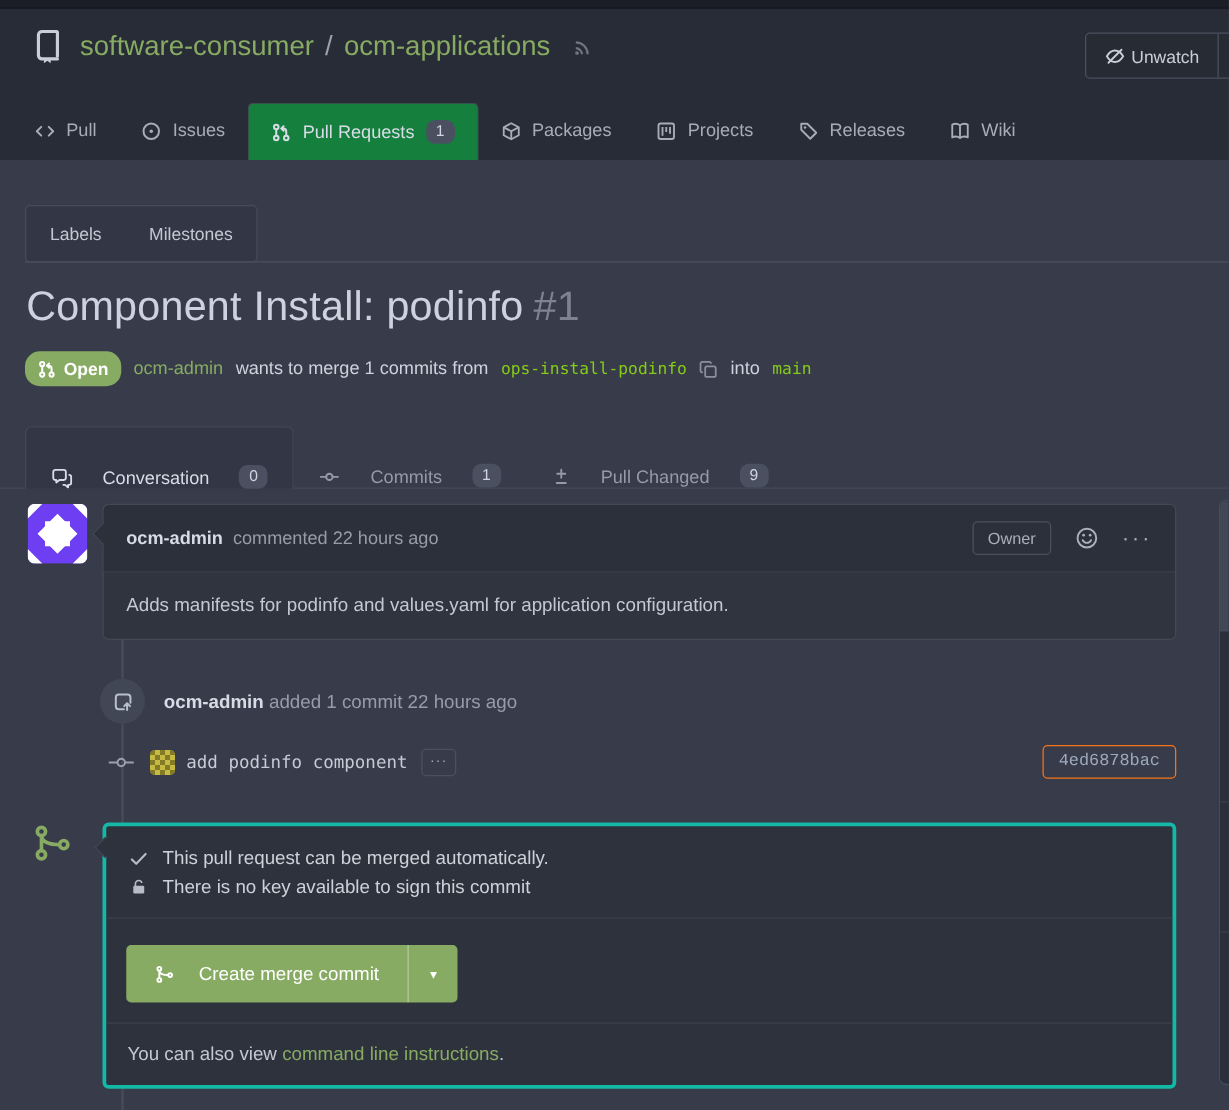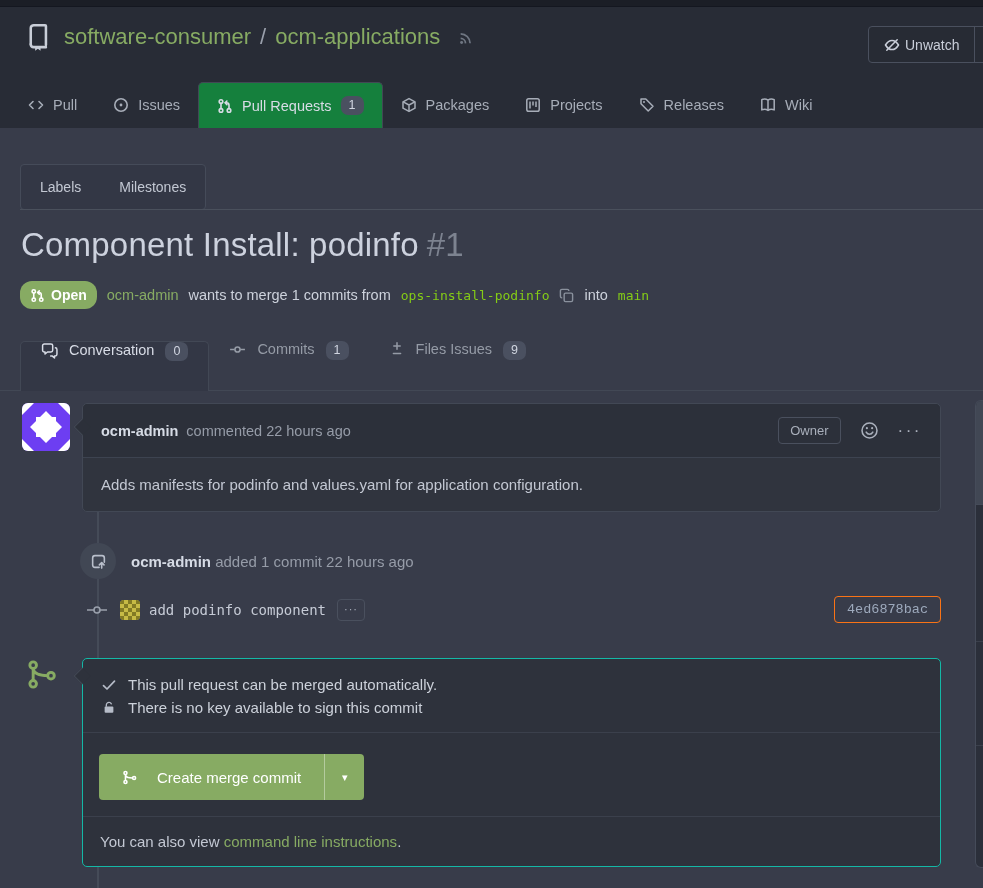--- a/index.html
+++ b/index.html
@@ -51,21 +51,21 @@
     gap:10px; font-size:14.5px; color:#cdd2dc; }
   .open-badge { display:flex; align-items:center; gap:6px; background:#87ab63; color:#ffffff;
     font-weight:600; border-radius:12px; height:28px; padding:0 10px; font-size:14px; }
   .link-user { color:#87ab63; cursor:pointer; }
   .mono-branch { font-family:"DejaVu Sans Mono", monospace; font-size:13px; color:#84cc16; cursor:pointer; }
   .copy-btn { color:#8a919d; cursor:pointer; }
 
   
   .pr-tabbar { position:absolute; top:341px; left:0; right:0; height:50px;
     border-bottom:1px solid #424855; display:flex; align-items:flex-end; padding-left:20px; }
-  .ptab { display:flex; align-items:flex-start; gap:11px; height:49px; padding:0 20px;
+  .ptab { display:flex; align-items:flex-end; gap:24px; height:49px; padding:0 20px;
     color:#959ba6; font-size:14.5px; cursor:pointer; }
   .ptab.active { background:#333745; border:1px solid #424855; border-bottom:none;
     border-radius:5px 5px 0 0; color:#d8dce6; height:50px; margin-bottom:-1px; }
 
   
   .timeline { position:absolute; left:97px; top:512px; width:2px; height:376px; background:#454b58; }
 
   .avatar-lg { position:absolute; left:22px; top:403px; width:48px; height:48px;
     border-radius:6px; overflow:hidden; cursor:pointer; }
 
@@ -98,21 +98,21 @@
   .commit-msg { font-family:"DejaVu Sans Mono", monospace; font-size:14px; color:#c6cbd6;
     margin-left:2px; cursor:pointer; }
   .expand-btn { border:1px solid #4a505e; border-radius:4px; color:#aab0bc; font-size:11px;
     line-height:1; padding:4px 6px 5px; letter-spacing:1px; margin-left:4px; cursor:pointer; }
   .hash-btn { margin-left:auto; border:1px solid #f97316; border-radius:4px; padding:5px 12px;
     font-family:Liberation Mono, monospace; font-size:13.5px; color:#9da9bc; cursor:pointer; }
 
   
   .merge-icon { position:absolute; left:26px; top:659px; color:#87ab63; }
   .merge-box { position:absolute; left:82px; top:658px; width:859px;
-    border:1px solid #14b8a6; border-radius:5px; background:#2e323c; }
+    border:3px solid #14b8a6; border-radius:5px; background:#2e323c; }
   .m-pointer { position:absolute; left:-7px; top:11px; width:12px; height:12px; background:#2e323c;
     border-left:1px solid #424855; border-bottom:1px solid #424855; transform:rotate(45deg); }
   .merge-status { position:relative; padding:14px 17px 13px; border-bottom:1px solid #3b404c; }
   .status-line { display:flex; align-items:center; gap:11px; font-size:15px; color:#ccd1da; height:23px; }
   .status-icon { color:#b6bcc8; width:17px; display:flex; justify-content:center; }
   .merge-action { height:84px; border-bottom:1px solid #3b404c; padding:21px 16px 0; }
   .merge-btn { display:inline-flex; height:46px; border-radius:4px; background:#87ab63;
     color:#ffffff; overflow:hidden; cursor:pointer; }
   .merge-btn-main { display:flex; align-items:center; gap:20px; padding:0 23px; font-size:15px; }
   .merge-btn-caret { width:40px; display:flex; align-items:center; justify-content:center;
@@ -294,21 +294,21 @@
     </span>
     <span>Commits</span>
     <span class="badge">1</span>
   </div>
   <div class="ptab">
     <span>
       <svg width="16" height="16" viewBox="0 0 16 16" fill="none" stroke="currentColor" stroke-width="1.5" stroke-linecap="round">
         <path d="M8 1.8v6.4M4.8 5h6.4M4.4 12.4h7.2"></path>
       </svg>
     </span>
-    <span>Files Issues</span>
+    <span>Pull Changed</span>
     <span class="badge">9</span>
   </div>
 </div>
 
 <div class="timeline"></div>
 
 <div class="avatar-lg">
   <svg width="48" height="48" viewBox="0 0 48 48">
     <rect width="48" height="48" fill="#6d3ef2"></rect>
     <g fill="#ffffff">

